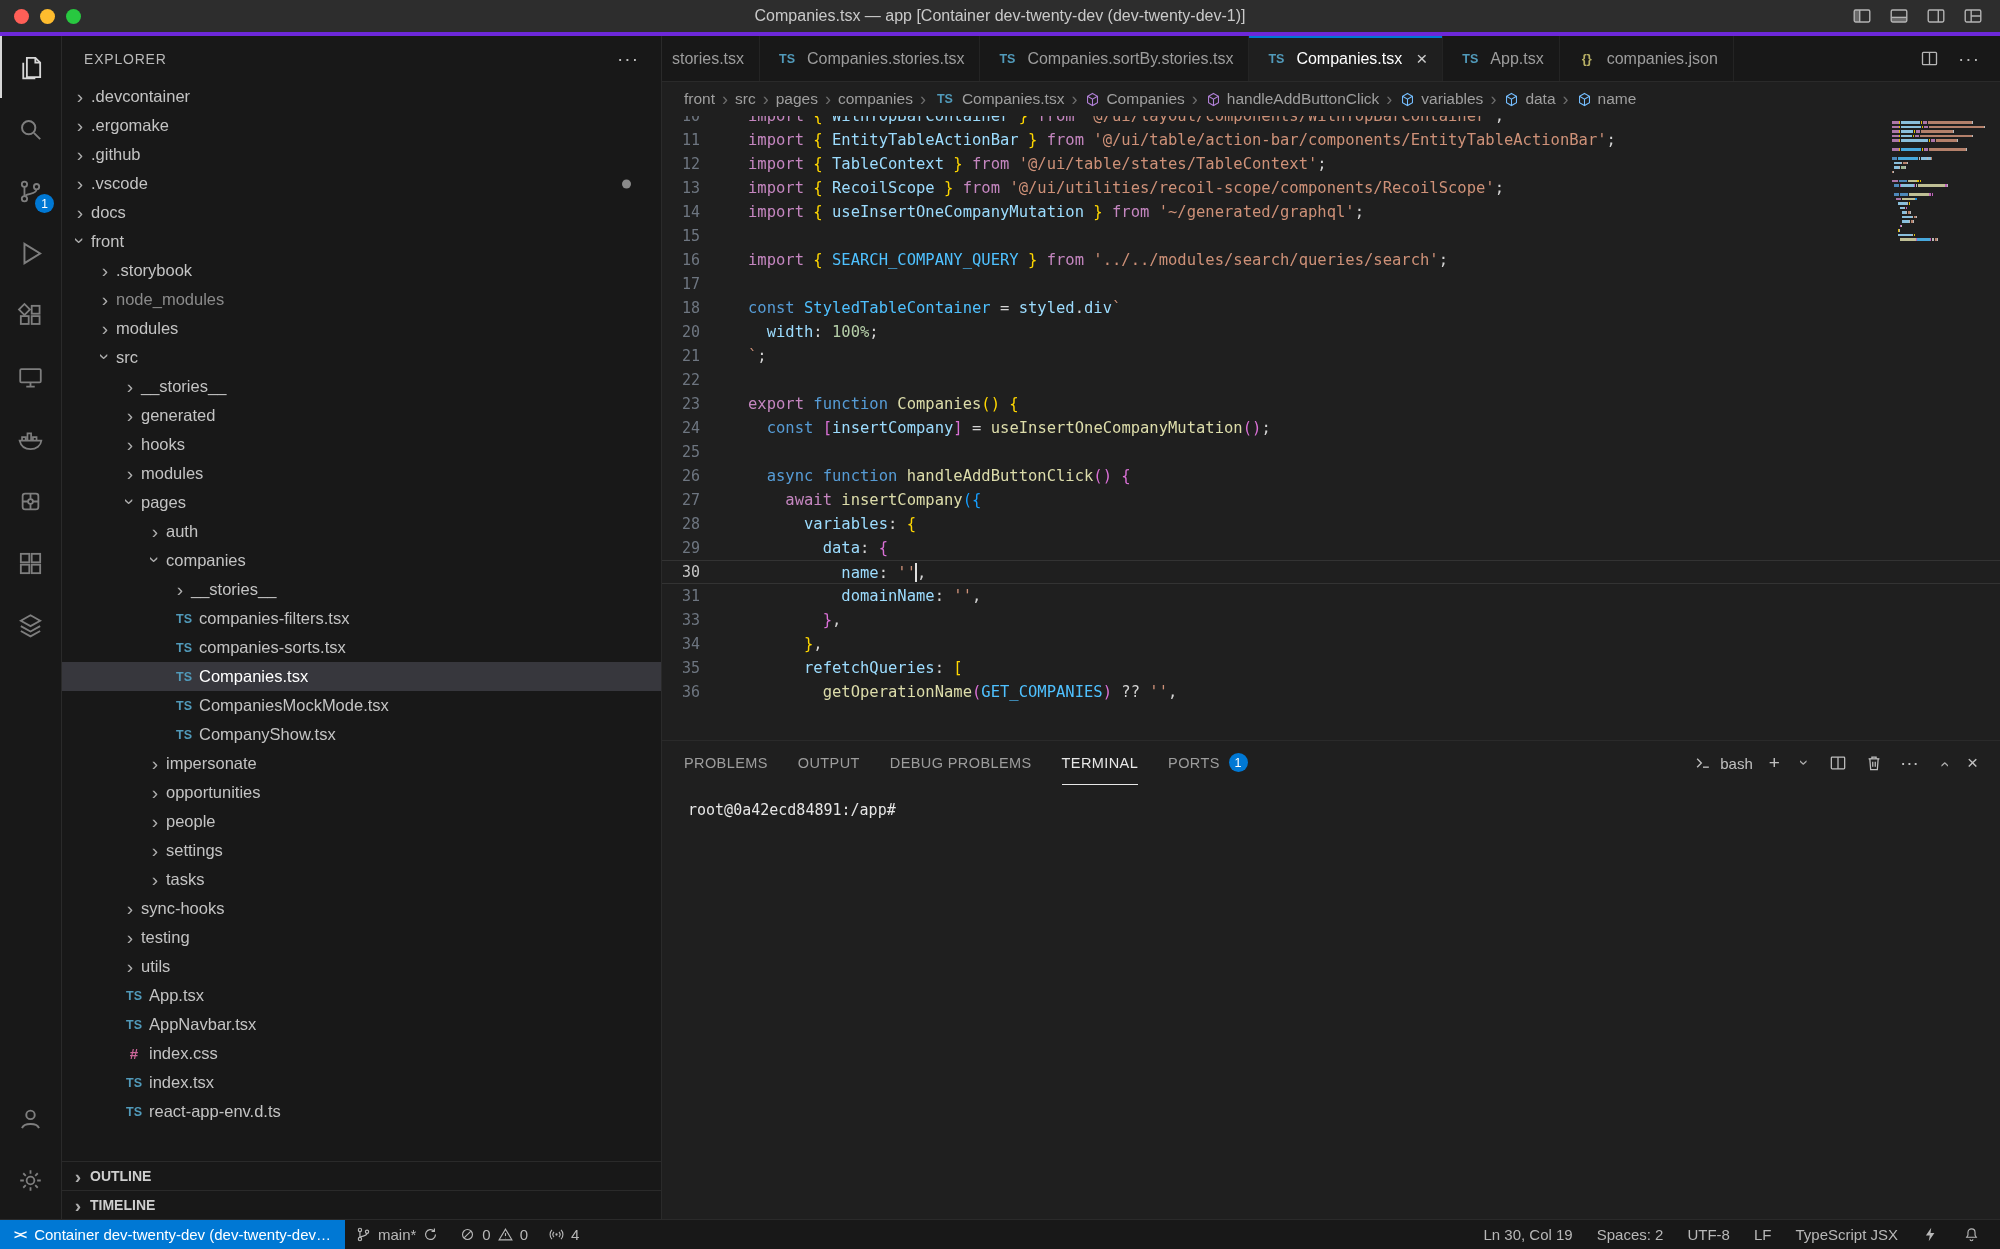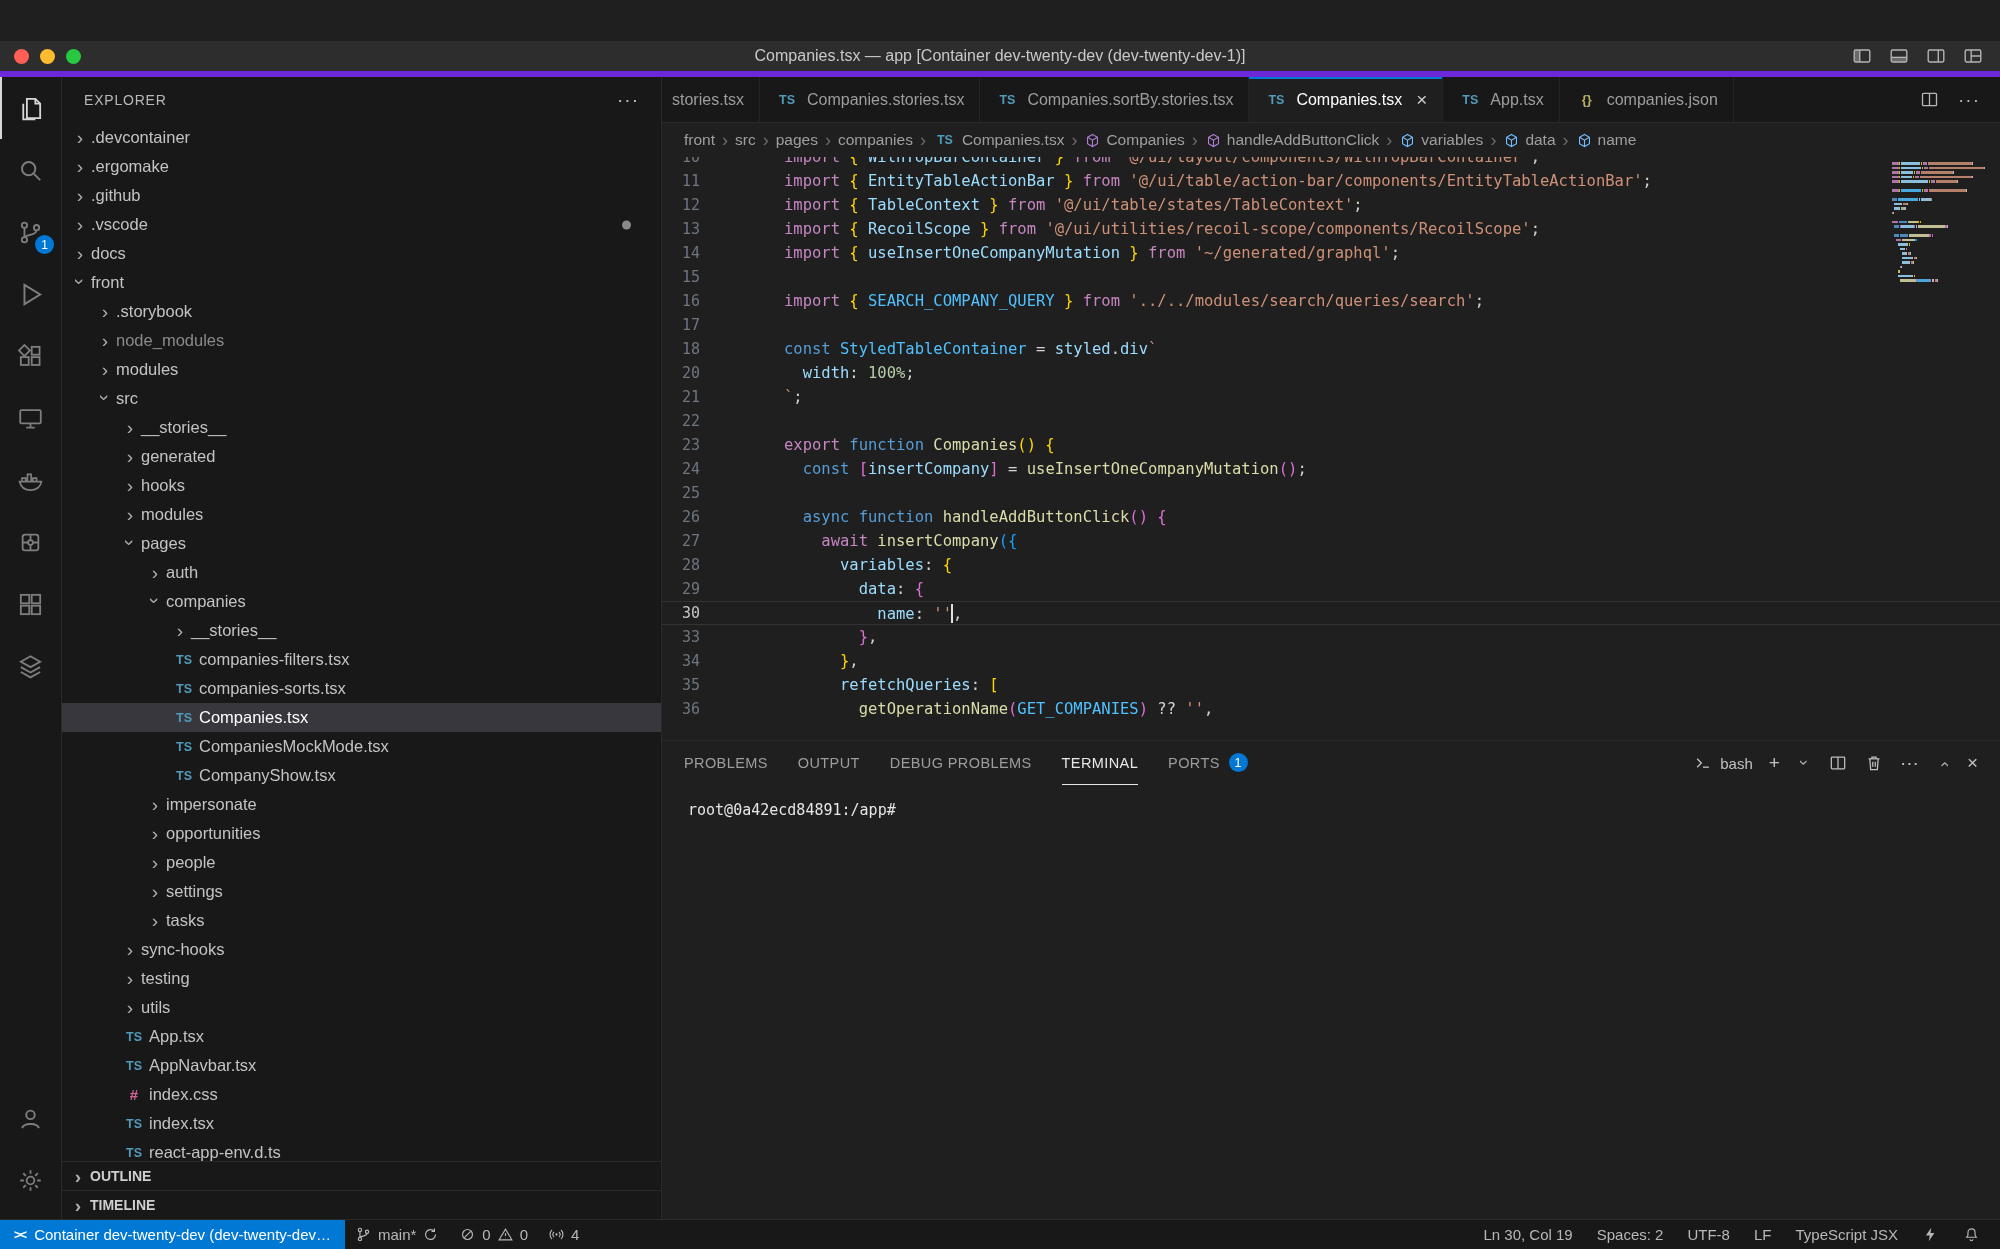--- a/index.html
+++ b/index.html
@@ -1,21 +1,21 @@
 <!DOCTYPE html>
 <html><head>
 <meta charset="utf-8">
 <style>
   *{margin:0;padding:0;box-sizing:border-box;}
   html,body{width:2000px;height:1249px;overflow:hidden;background:#1f1f1f;
     font-family:"Liberation Sans",sans-serif;-webkit-font-smoothing:antialiased;}
   .app{width:2000px;height:1249px;display:flex;flex-direction:column;color:#ccc;}
 
   
-  .titlebar{flex:0 0 36px;background:#2d2d2d;border-bottom:6px solid #6d28d9;display:flex;align-items:center;position:relative;margin-top:41px;}
+  .titlebar{flex:0 0 36px;background:#2d2d2d;border-bottom:4px solid #6d28d9;display:flex;align-items:center;position:relative;}
   .traffic{display:flex;gap:11px;margin-left:14px;}
   .traffic span{width:15px;height:15px;border-radius:50%;display:block;}
   .tl-red{background:#ff5f57;} .tl-yellow{background:#febc2e;} .tl-green{background:#28c840;}
   .title-text{position:absolute;left:50%;transform:translateX(-50%);font-size:16px;color:#c9c9c9;white-space:nowrap;}
   .titlebar-icons{margin-left:auto;display:flex;gap:15px;margin-right:16px;color:#b4b4b4;}
   .tb-icon{width:22px;height:22px;display:inline-flex;}
   .tb-icon svg{width:100%;height:100%;}
 
   .main{flex:1;display:flex;min-height:0;}
 
@@ -62,21 +62,21 @@
 
   .breadcrumb{flex:0 0 34px;display:flex;align-items:center;padding-left:22px;font-size:15.5px;color:#9f9f9f;background:#1f1f1f;white-space:nowrap;}
   .bc-item{display:flex;align-items:center;gap:5px;cursor:pointer;}
   .breadcrumb .sep{color:#6d6d6d;font-size:18px;margin:0 7px;}
   .bc-cube{width:17px;height:17px;display:inline-flex;}
   .bc-cube svg{width:100%;height:100%;}
   .purple{color:#b180d7;} .blue{color:#75beff;}
 
   .editor-wrap{flex:1;position:relative;overflow:hidden;font-family:"DejaVu Sans Mono",monospace;font-size:15.5px;}
   .code-scroll{position:absolute;left:0;right:0;top:-12px;}
-  .code-line{height:24px;display:flex;align-items:center;gap:36px;}
+  .code-line{height:24px;display:flex;align-items:center;}
   .code-line .gutter{flex:0 0 72px;text-align:right;padding-right:34px;color:#6e7681;font-size:15px;}
   .code-line.active .gutter{color:#c6c6c6;}
   .code-line.active{box-shadow:inset 0 1px 0 #333333, inset 0 -1px 0 #333333;}
   .line-body{white-space:pre;padding-left:14px;}
   .cursor{display:inline-block;width:2px;height:19px;background:#e0e0e0;vertical-align:text-bottom;margin-left:-1px;}
 
   .minimap{position:absolute;top:4px;right:12px;width:96px;}
   .mm-row{height:4.5px;display:flex;align-items:center;opacity:.85;}
   .mm-row span{height:2.5px;display:block;}
 
@@ -585,20 +585,24 @@
               <span class="gutter">28</span>
               <span class="line-body"><span style="color: rgb(212, 212, 212);">      </span><span style="color: rgb(156, 220, 254);">variables</span><span style="color: rgb(212, 212, 212);">:</span><span style="color: rgb(212, 212, 212);"> </span><span style="color: rgb(255, 215, 0);">{</span></span>
             </div>
             <div class="code-line">
               <span class="gutter">29</span>
               <span class="line-body"><span style="color: rgb(212, 212, 212);">        </span><span style="color: rgb(156, 220, 254);">data</span><span style="color: rgb(212, 212, 212);">:</span><span style="color: rgb(212, 212, 212);"> </span><span style="color: rgb(218, 112, 214);">{</span></span>
             </div>
             <div class="code-line active">
               <span class="gutter">30</span>
               <span class="line-body"><span style="color: rgb(212, 212, 212);">          </span><span style="color: rgb(156, 220, 254);">name</span><span style="color: rgb(212, 212, 212);">:</span><span style="color: rgb(212, 212, 212);"> </span><span style="color: rgb(206, 145, 120);">''</span><span class="cursor"></span><span style="color: rgb(212, 212, 212);">,</span></span>
+            </div>
+            <div class="code-line">
+              <span class="gutter">31</span>
+              <span class="line-body"><span style="color: rgb(212, 212, 212);">          </span><span style="color: rgb(156, 220, 254);">domainName</span><span style="color: rgb(212, 212, 212);">:</span><span style="color: rgb(212, 212, 212);"> </span><span style="color: rgb(206, 145, 120);">''</span><span style="color: rgb(212, 212, 212);">,</span></span>
             </div>
             <div class="code-line">
               <span class="gutter">33</span>
               <span class="line-body"><span style="color: rgb(212, 212, 212);">        </span><span style="color: rgb(218, 112, 214);">}</span><span style="color: rgb(212, 212, 212);">,</span></span>
             </div>
             <div class="code-line">
               <span class="gutter">34</span>
               <span class="line-body"><span style="color: rgb(212, 212, 212);">      </span><span style="color: rgb(255, 215, 0);">}</span><span style="color: rgb(212, 212, 212);">,</span></span>
             </div>
             <div class="code-line">

